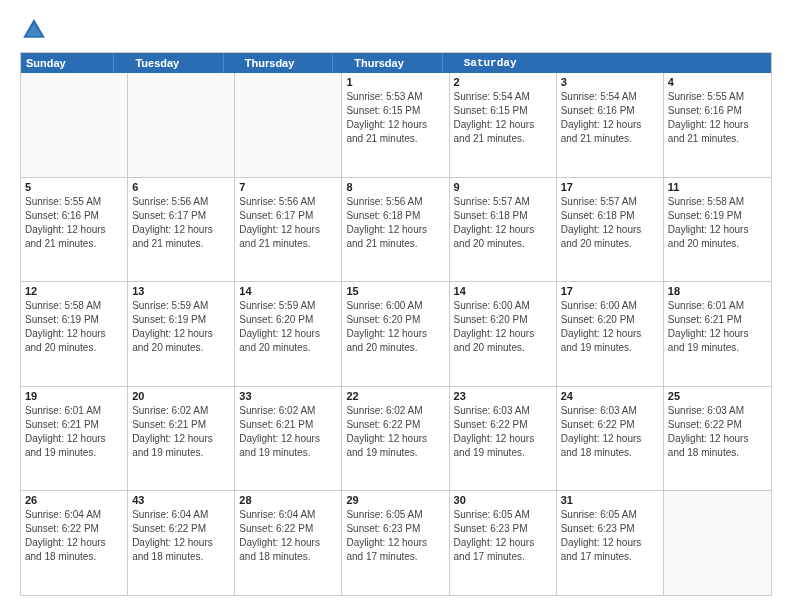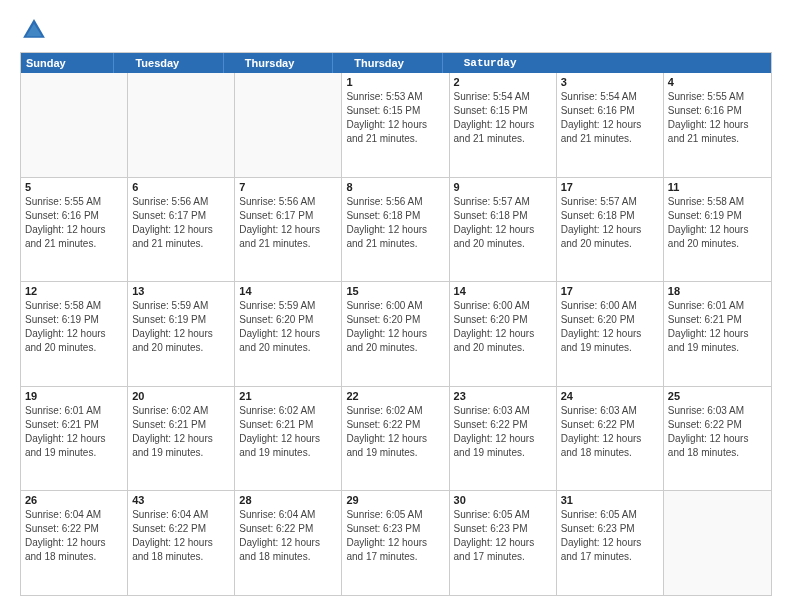--- a/index.html
+++ b/index.html
@@ -229,21 +229,21 @@
         <div class="cal-row">
           <div class="cal-cell">
             <div class="day-num">19</div>
             <div class="cell-info">Sunrise: 6:01 AM<br>Sunset: 6:21 PM<br>Daylight: 12 hours and 19 minutes.</div>
           </div>
           <div class="cal-cell">
             <div class="day-num">20</div>
             <div class="cell-info">Sunrise: 6:02 AM<br>Sunset: 6:21 PM<br>Daylight: 12 hours and 19 minutes.</div>
           </div>
           <div class="cal-cell">
-            <div class="day-num">21</div>
+            <div class="day-num">33</div>
             <div class="cell-info">Sunrise: 6:02 AM<br>Sunset: 6:21 PM<br>Daylight: 12 hours and 19 minutes.</div>
           </div>
           <div class="cal-cell">
             <div class="day-num">22</div>
             <div class="cell-info">Sunrise: 6:02 AM<br>Sunset: 6:22 PM<br>Daylight: 12 hours and 19 minutes.</div>
           </div>
           <div class="cal-cell">
             <div class="day-num">23</div>
             <div class="cell-info">Sunrise: 6:03 AM<br>Sunset: 6:22 PM<br>Daylight: 12 hours and 19 minutes.</div>
           </div>

